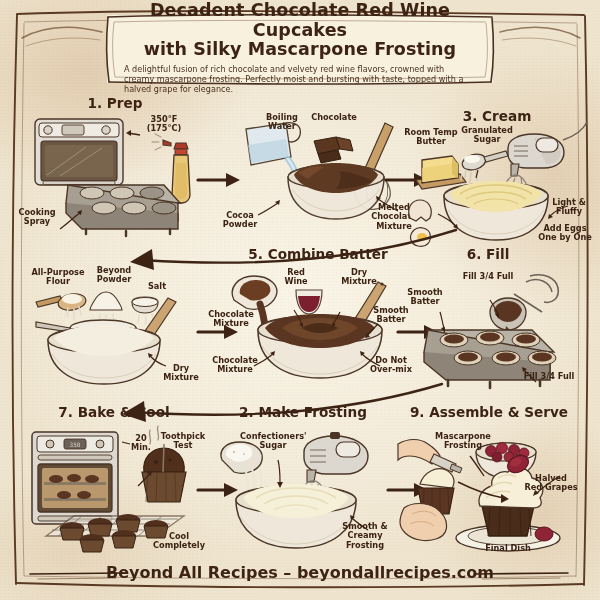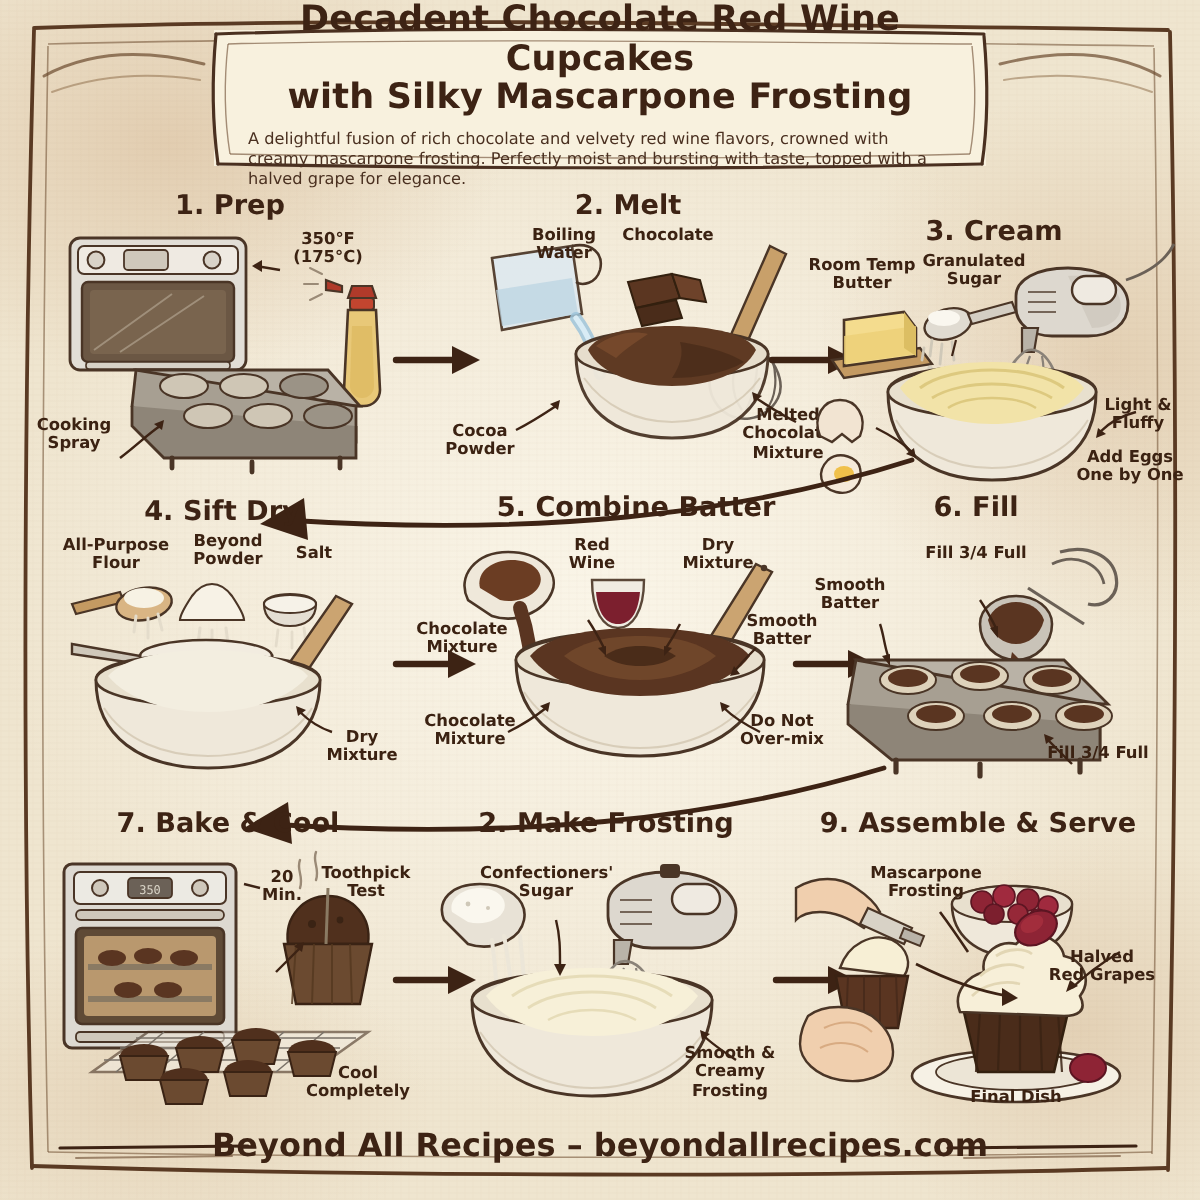--- a/index.html
+++ b/index.html
@@ -155,21 +155,20 @@
     <div class="lbl" style="left:-16px;top:113px;width:46px">Cooking
 Spray</div>
   </div>
 
   <svg class="art" style="left:196px;top:168px" width="48" height="24">
     <path d="M2,12 L34,12" stroke="#3d2314" stroke-width="3.2" fill="none" stroke-linecap="round"></path>
     <path d="M30,5 L44,12 L30,19 z" fill="#3d2314"></path>
   </svg>
 
   <div class="panel" style="left:240px;top:95px;width:180px;height:138px">
-    <div class="step-title" style="left:-16px;width:180px">2. Melt</div>
     <svg class="art" style="top:16px" width="180" height="122" viewBox="0 0 180 122">
 
       <g>
         <path d="M6,18 l40,-6 l5,34 l-40,8 z" fill="#dfe9ef" stroke="#4a3526" stroke-width="1.3" opacity=".92"></path>
         <path d="M8,34 l38,-6 l3,18 l-38,6 z" fill="#bcd4e2" opacity=".75"></path>
         <path d="M46,12 c10,-2 16,4 14,12 c-2,7 -9,8 -12,6" fill="none" stroke="#4a3526" stroke-width="1.3"></path>
         <path d="M48,48 c6,8 10,18 12,28" stroke="#9ec4da" stroke-width="6" fill="none" stroke-linecap="round" opacity=".85"></path>
         <path d="M48,48 c6,8 10,18 12,28" stroke="#d9ecf5" stroke-width="2.6" fill="none" stroke-linecap="round"></path>
       </g>
 
@@ -278,21 +277,20 @@
     <div class="lbl" style="left:128px;top:116px;width:58px">Add Eggs
 One by One</div>
   </div>
 
   <svg class="art" style="left:108px;top:222px" width="352" height="42">
     <path d="M348,8 C260,36 160,46 34,38" stroke="#3d2314" stroke-width="2.4" fill="none" stroke-linecap="round"></path>
     <path d="M44,27 L22,40 L46,48 z" fill="#3d2314"></path>
   </svg>
 
   <div class="panel" style="left:26px;top:248px;width:176px;height:140px">
-    <div class="step-title" style="left:10px;width:150px">4. Sift Dry</div>
     <svg class="art" style="top:20px" width="176" height="120" viewBox="0 0 176 120">
 
       <g>
         <path d="M10,34 l24,-6 l2,5 l-24,6 z" fill="#c49a62" stroke="#4a3526" stroke-width="1.1"></path>
         <ellipse cx="46" cy="34" rx="14" ry="8" transform="rotate(-10 46 34)" fill="#d9b584" stroke="#4a3526" stroke-width="1.2"></ellipse>
         <ellipse cx="46" cy="31" rx="10" ry="5" fill="#f7f2e4"></ellipse>
         <path d="M42,40 l-1,8 M48,41 l0,10 M53,39 l2,8" stroke="#e4dccb" stroke-width="1.5" stroke-linecap="round"></path>
       </g>
 
       <g>
@@ -325,21 +323,21 @@
         <path d="M28,70 c8,-9 28,-13 50,-13 c22,0 42,4 50,13 c-10,12 -30,18 -50,18 c-20,0 -40,-6 -50,-18 z" fill="#f3eee0"></path>
         <path d="M26,86 c10,16 30,24 52,24 c22,0 42,-8 52,-24" fill="none" stroke="#cfc2ab" stroke-width="1" opacity=".7"></path>
       </g>
       <path d="M140,98 C134,96 128,92 124,88" stroke="#3d2314" stroke-width="1.2" fill="none"></path>
       <path d="M127,87 l-5,-2 l1,5" fill="#3d2314"></path>
     </svg>
     <div class="lbl" style="left:2px;top:20px;width:60px">All-Purpose
 Flour</div>
     <div class="lbl" style="left:64px;top:18px;width:48px">Beyond
 Powder</div>
-    <div class="lbl" style="left:116px;top:24px;width:30px">Salt</div>
+    <div class="lbl" style="left:116px;top:34px;width:30px">Salt</div>
     <div class="lbl" style="left:134px;top:116px;width:42px">Dry
 Mixture</div>
   </div>
 
   <svg class="art" style="left:196px;top:320px" width="46" height="24">
     <path d="M2,12 L32,12" stroke="#3d2314" stroke-width="3.2" fill="none" stroke-linecap="round"></path>
     <path d="M28,5 L42,12 L28,19 z" fill="#3d2314"></path>
   </svg>
 
   <div class="panel" style="left:220px;top:246px;width:200px;height:142px">

